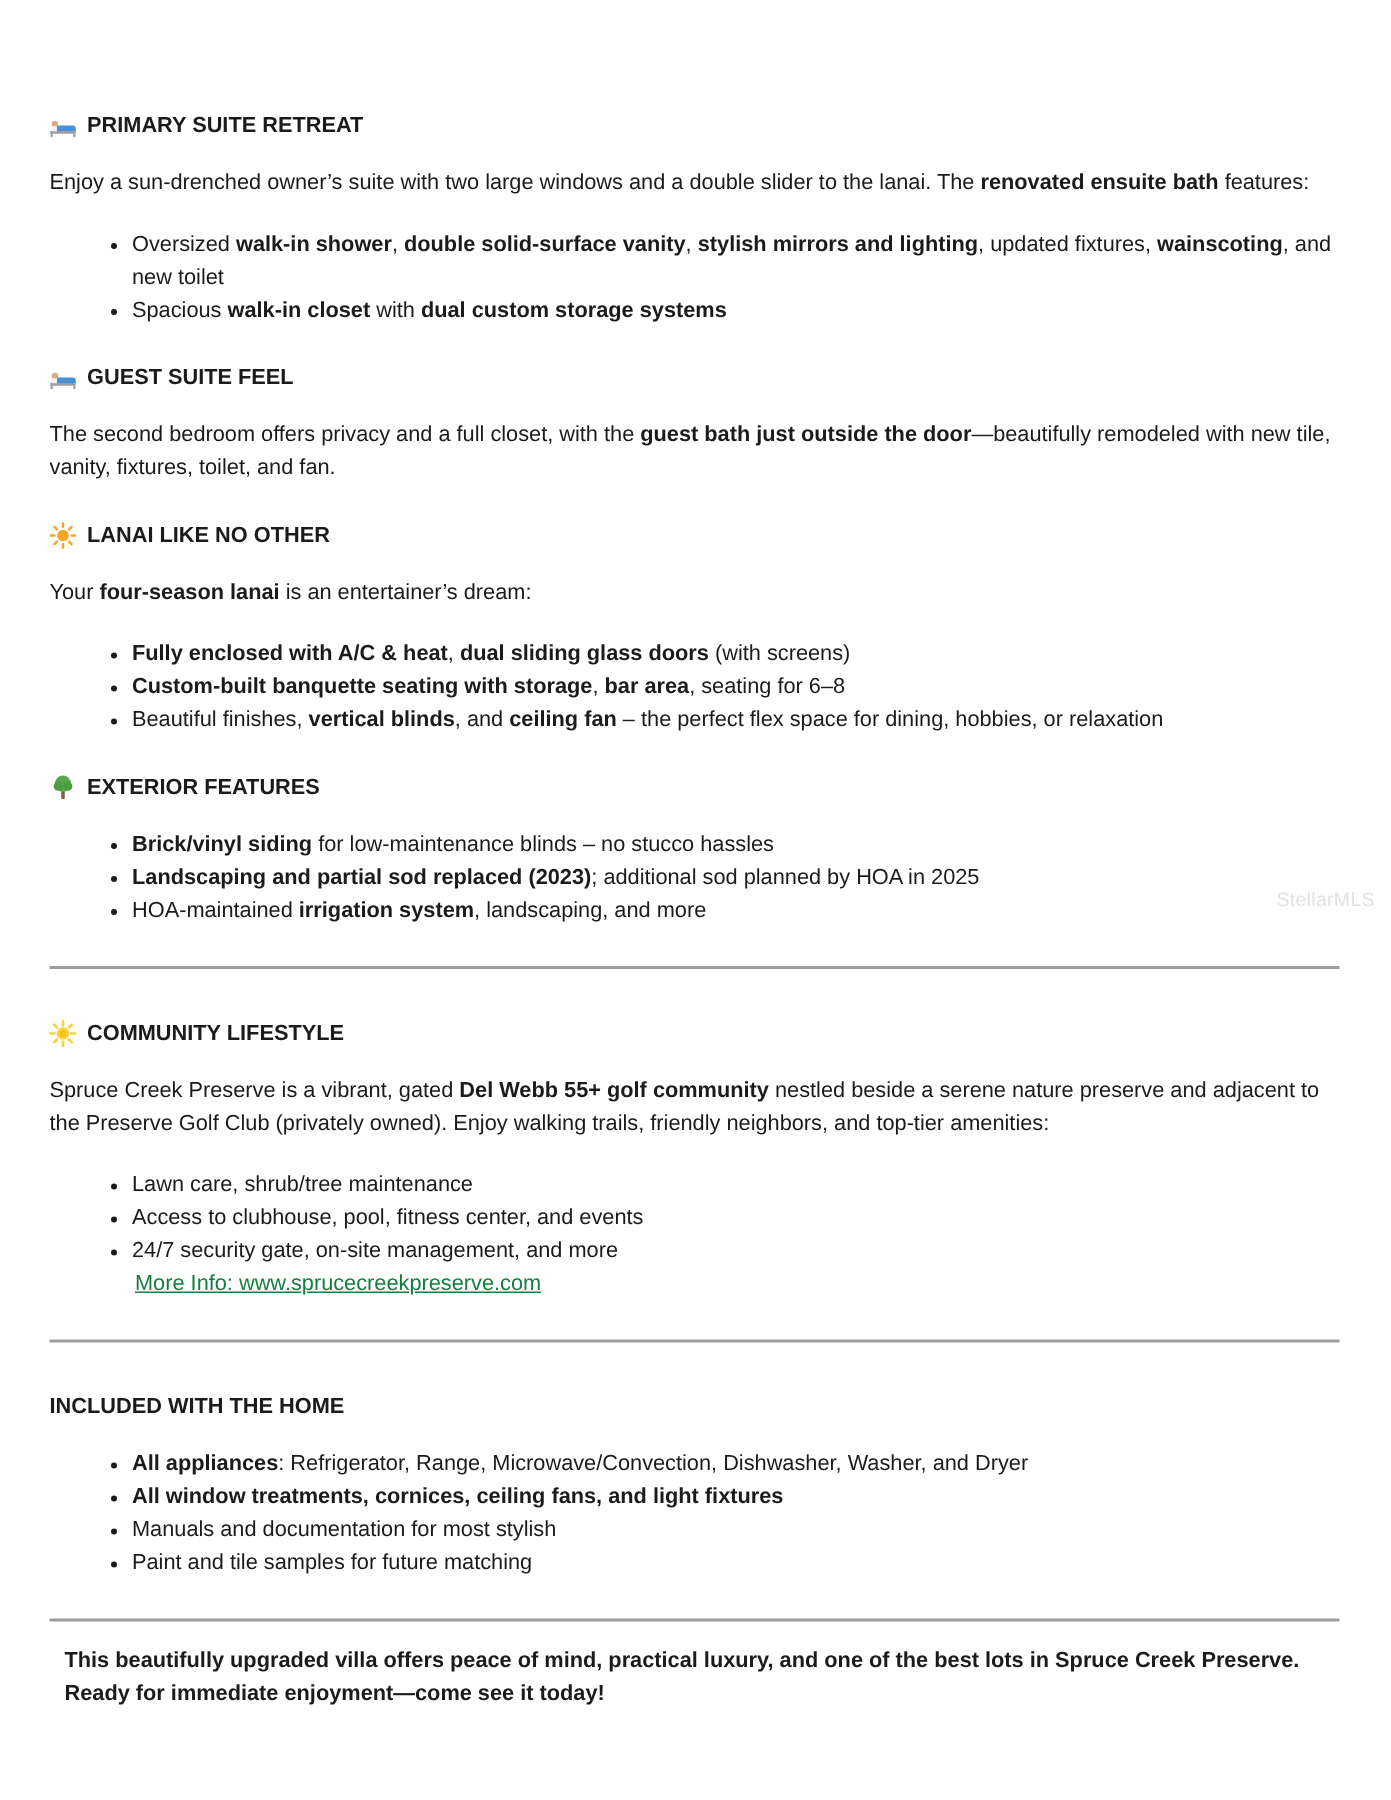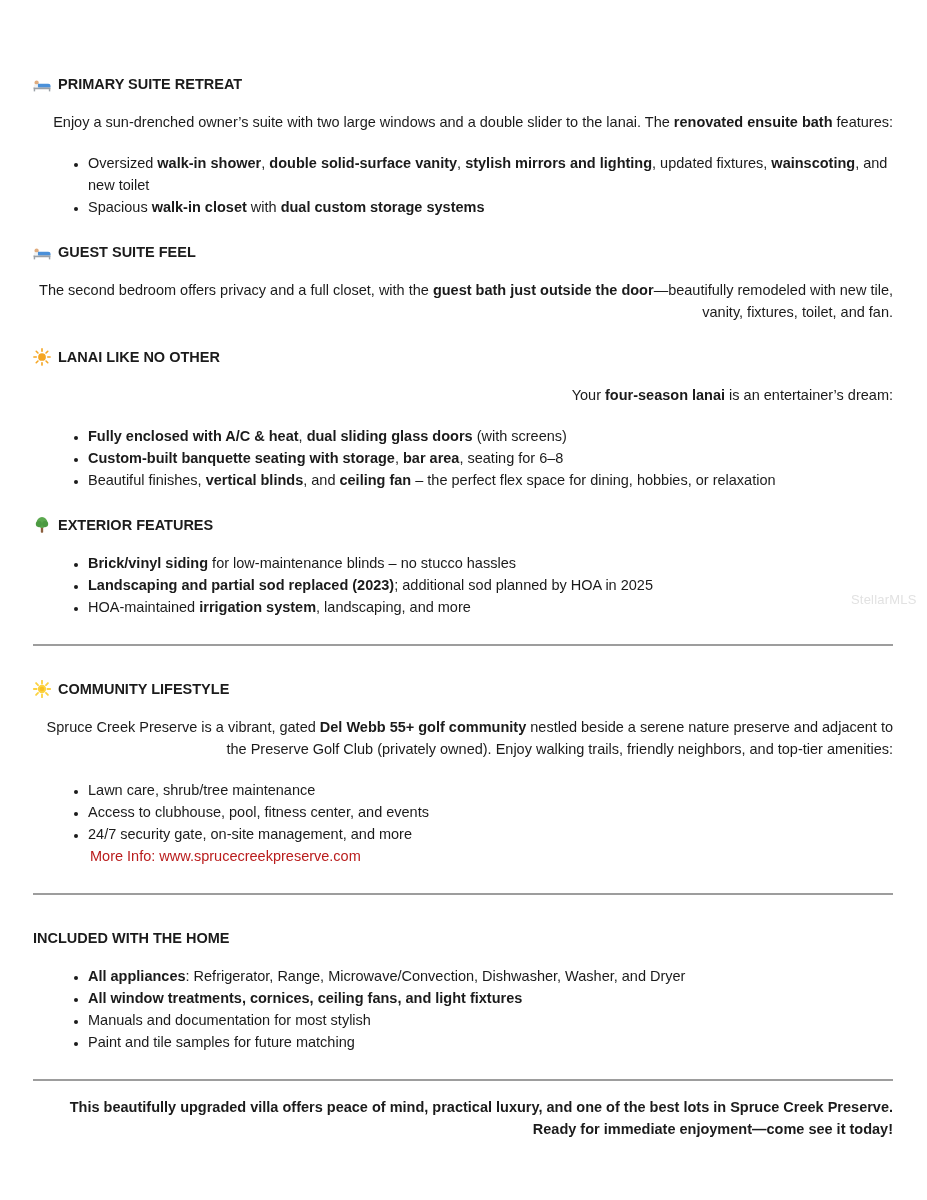--- a/index.html
+++ b/index.html
@@ -22,44 +22,45 @@
     font-size:14.5px;
     font-weight:700;
     margin:23px 0 16px;
     display:flex;
     align-items:center;
     gap:7px;
     line-height:22px;
   }
   h2.first{margin-top:16px;}
   h2 .icon{display:inline-flex;width:18px;height:18px;flex:0 0 auto;}
-  p{margin:0 0 19px;text-align:right;}
+  p{margin:0 0 19px;}
   ul{
     margin:11px 0;
     padding:0 0 0 55px;
   }
   li{
     list-style:disc outside;
     line-height:22px;
   }
   li::marker{font-size:12px;}
   hr{
     border:none;
     border-top:2px solid #9d9d9d;
     margin:26px 0 32px;
   }
   hr.tight{margin-bottom:15px;}
   .link-line{margin:0 0 19px 57px;}
   ul.no-gap{margin-bottom:0;}
   a.doclink{
-    color:#b91c1c;
+    color:#15803d;
+    text-decoration:underline;
     cursor:pointer;
   }
   b{font-weight:700;}
-  .closing{font-weight:700;}
+  .closing{font-weight:700;margin-left:10px;}
   .watermark{
     position:absolute;
     left:851px;top:589px;
     font-size:13px;
     color:#e2e2e2;
     letter-spacing:0.2px;
     user-select:none;
   }
 </style>
 </head>

